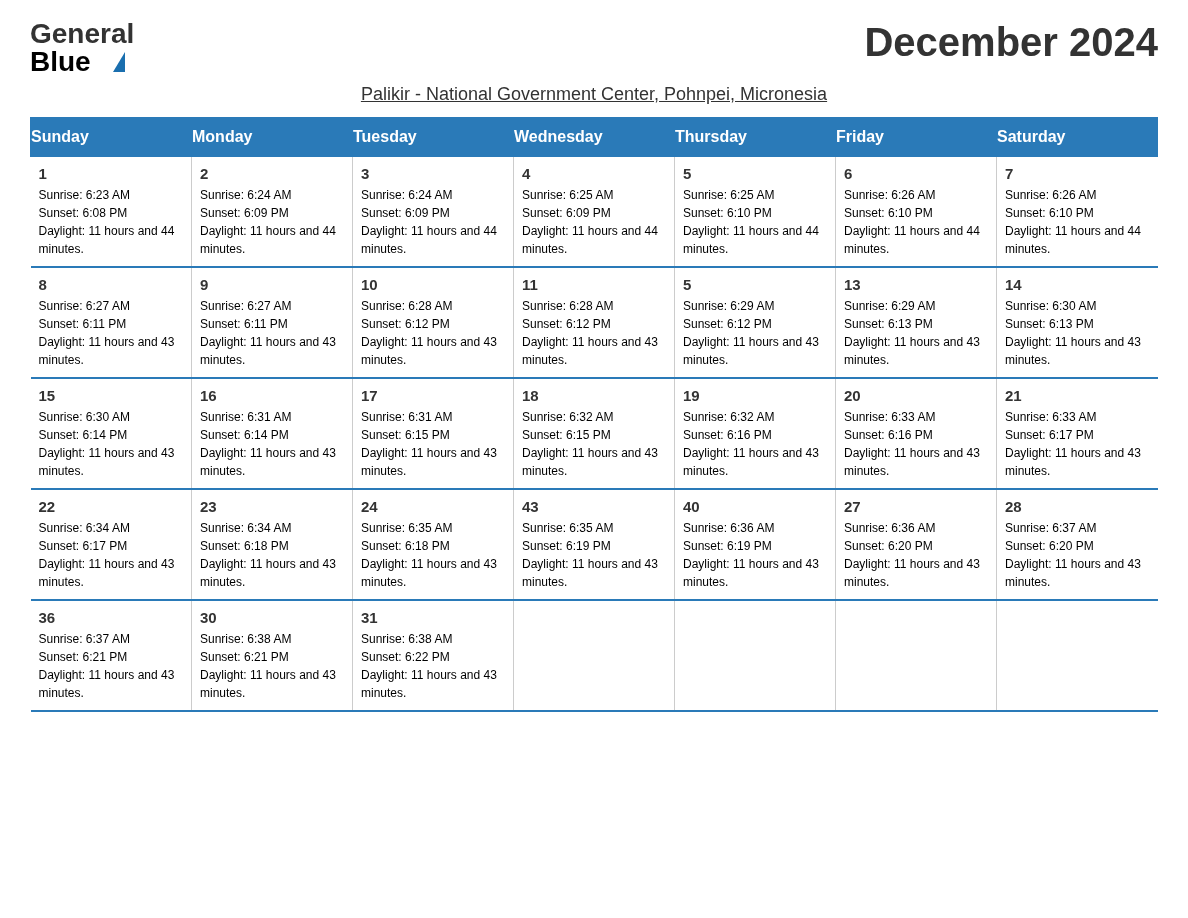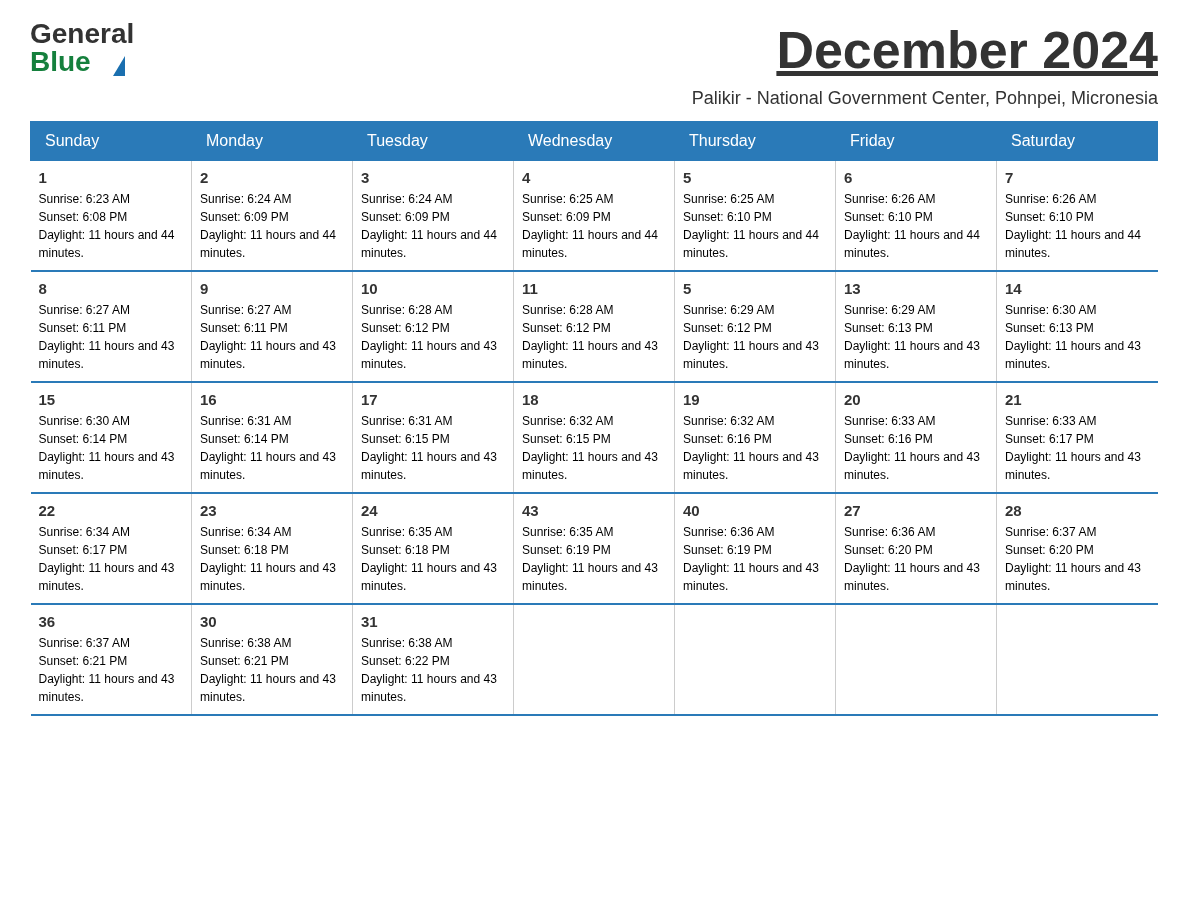--- a/index.html
+++ b/index.html
@@ -23,58 +23,58 @@
     }
     .logo-general {
       font-size: 28px;
       font-weight: bold;
       color: #333;
       line-height: 1;
     }
     .logo-blue {
       font-size: 28px;
       font-weight: bold;
-      color: #15803d;
+      color: #000000;
       line-height: 1;
       display: flex;
-      align-items: flex-end;
+      align-items: center;
       gap: 20px;
     }
     .logo-triangle {
       width: 0;
       height: 0;
       border-left: 12px solid transparent;
       border-right: 0px solid transparent;
       border-bottom: 20px solid #1a6faf;
       display: inline-block;
       margin-left: 2px;
     }
     .month-title {
-      font-size: 52px;
+      font-size: 40px;
       font-weight: bold;
       color: #333;
       text-align: center;
+    }
+    .subtitle {
+      text-align: center;
+      font-size: 18px;
+      color: #333;
+      margin-bottom: 12px;
       text-decoration: underline;
-    }
-    .subtitle {
-      text-align: right;
-      font-size: 18px;
-      color: #333;
-      margin-bottom: 12px;
     }
     table {
       width: 100%;
       border-collapse: collapse;
     }
     thead tr th {
       background-color: #2a7ab8;
       color: #fff;
       font-size: 16px;
-      font-weight: normal;
-      padding: 10px 14px;
+      font-weight: bold;
+      padding: 10px 0;
       text-align: left;
       border: 1px solid #2a7ab8;
     }
     tbody tr {
       border-bottom: 2px solid #2a7ab8;
     }
     tbody tr td {
       vertical-align: top;
       padding: 8px;
       font-size: 13px;

